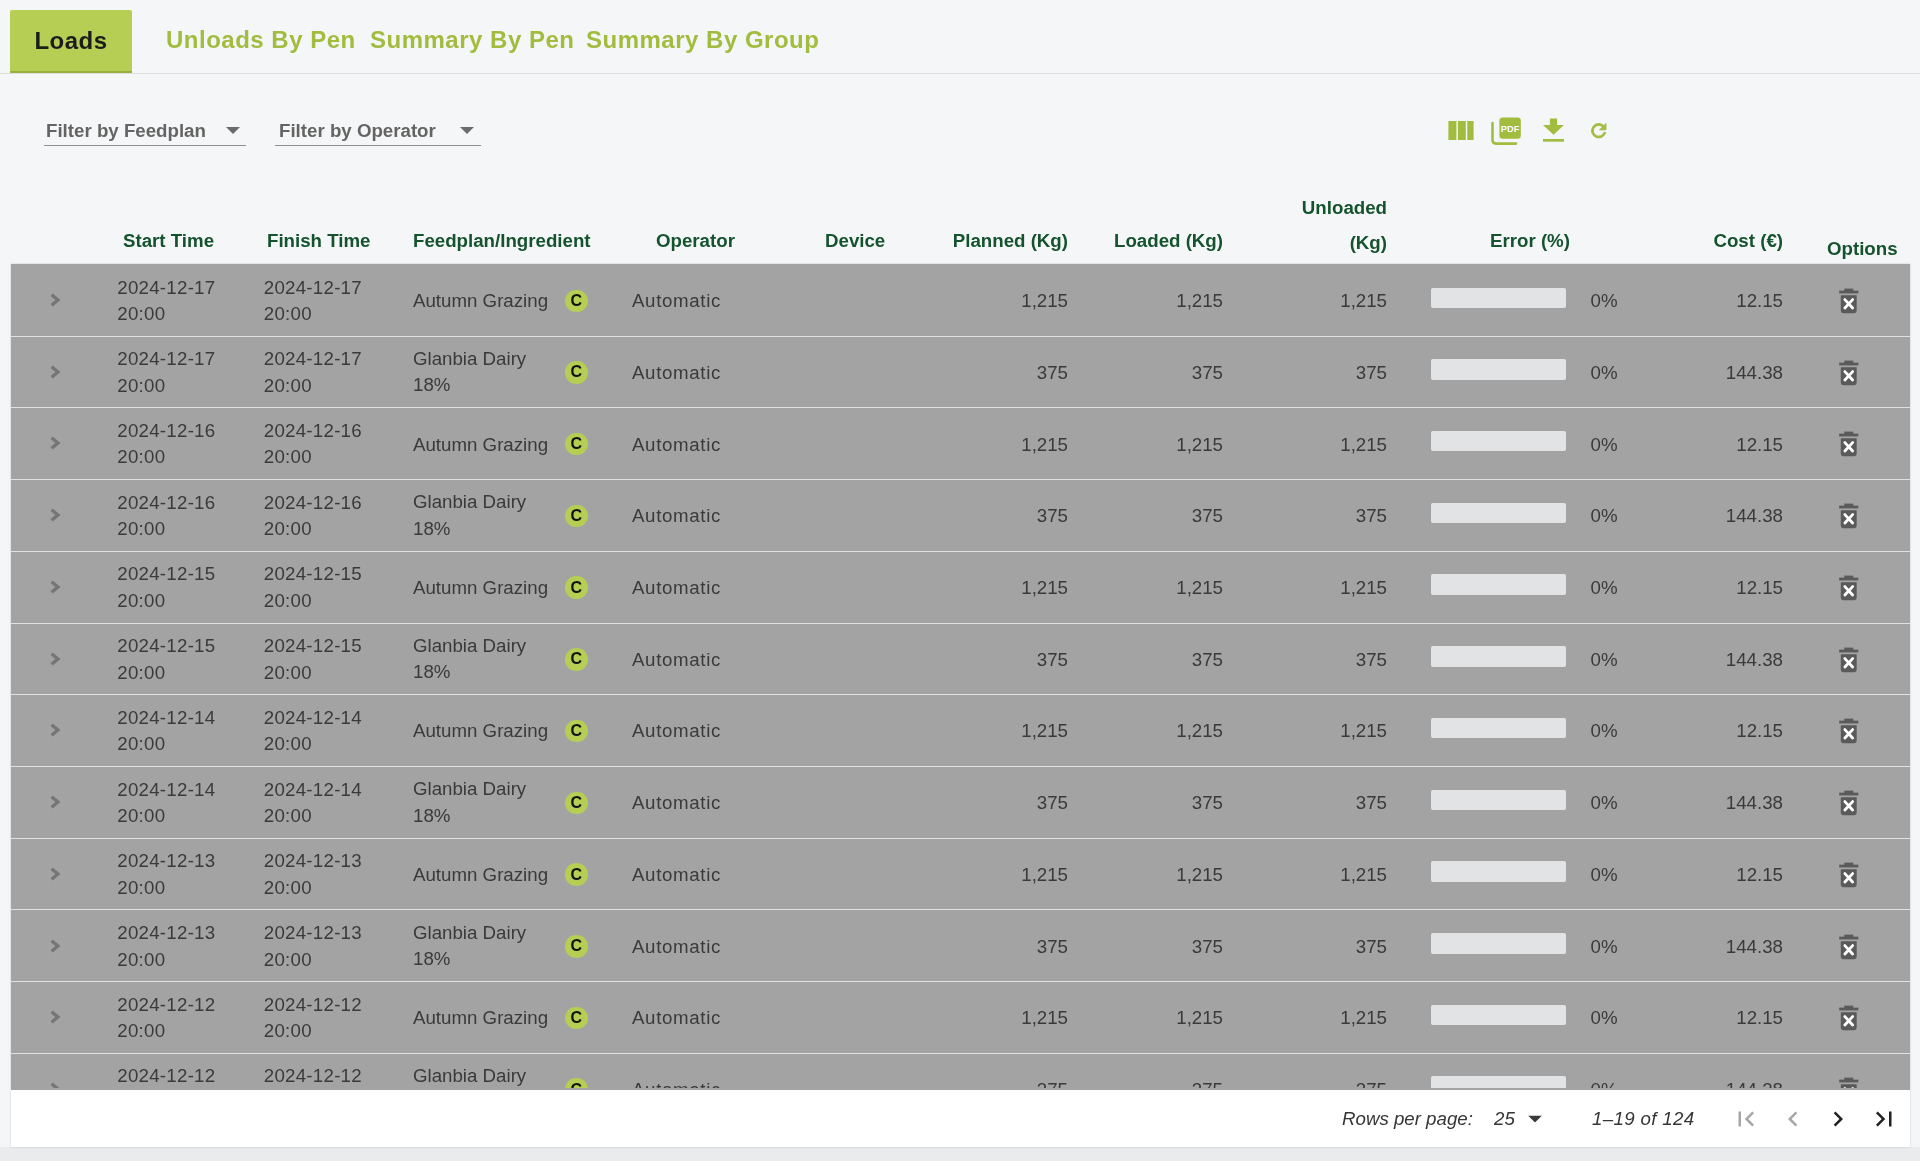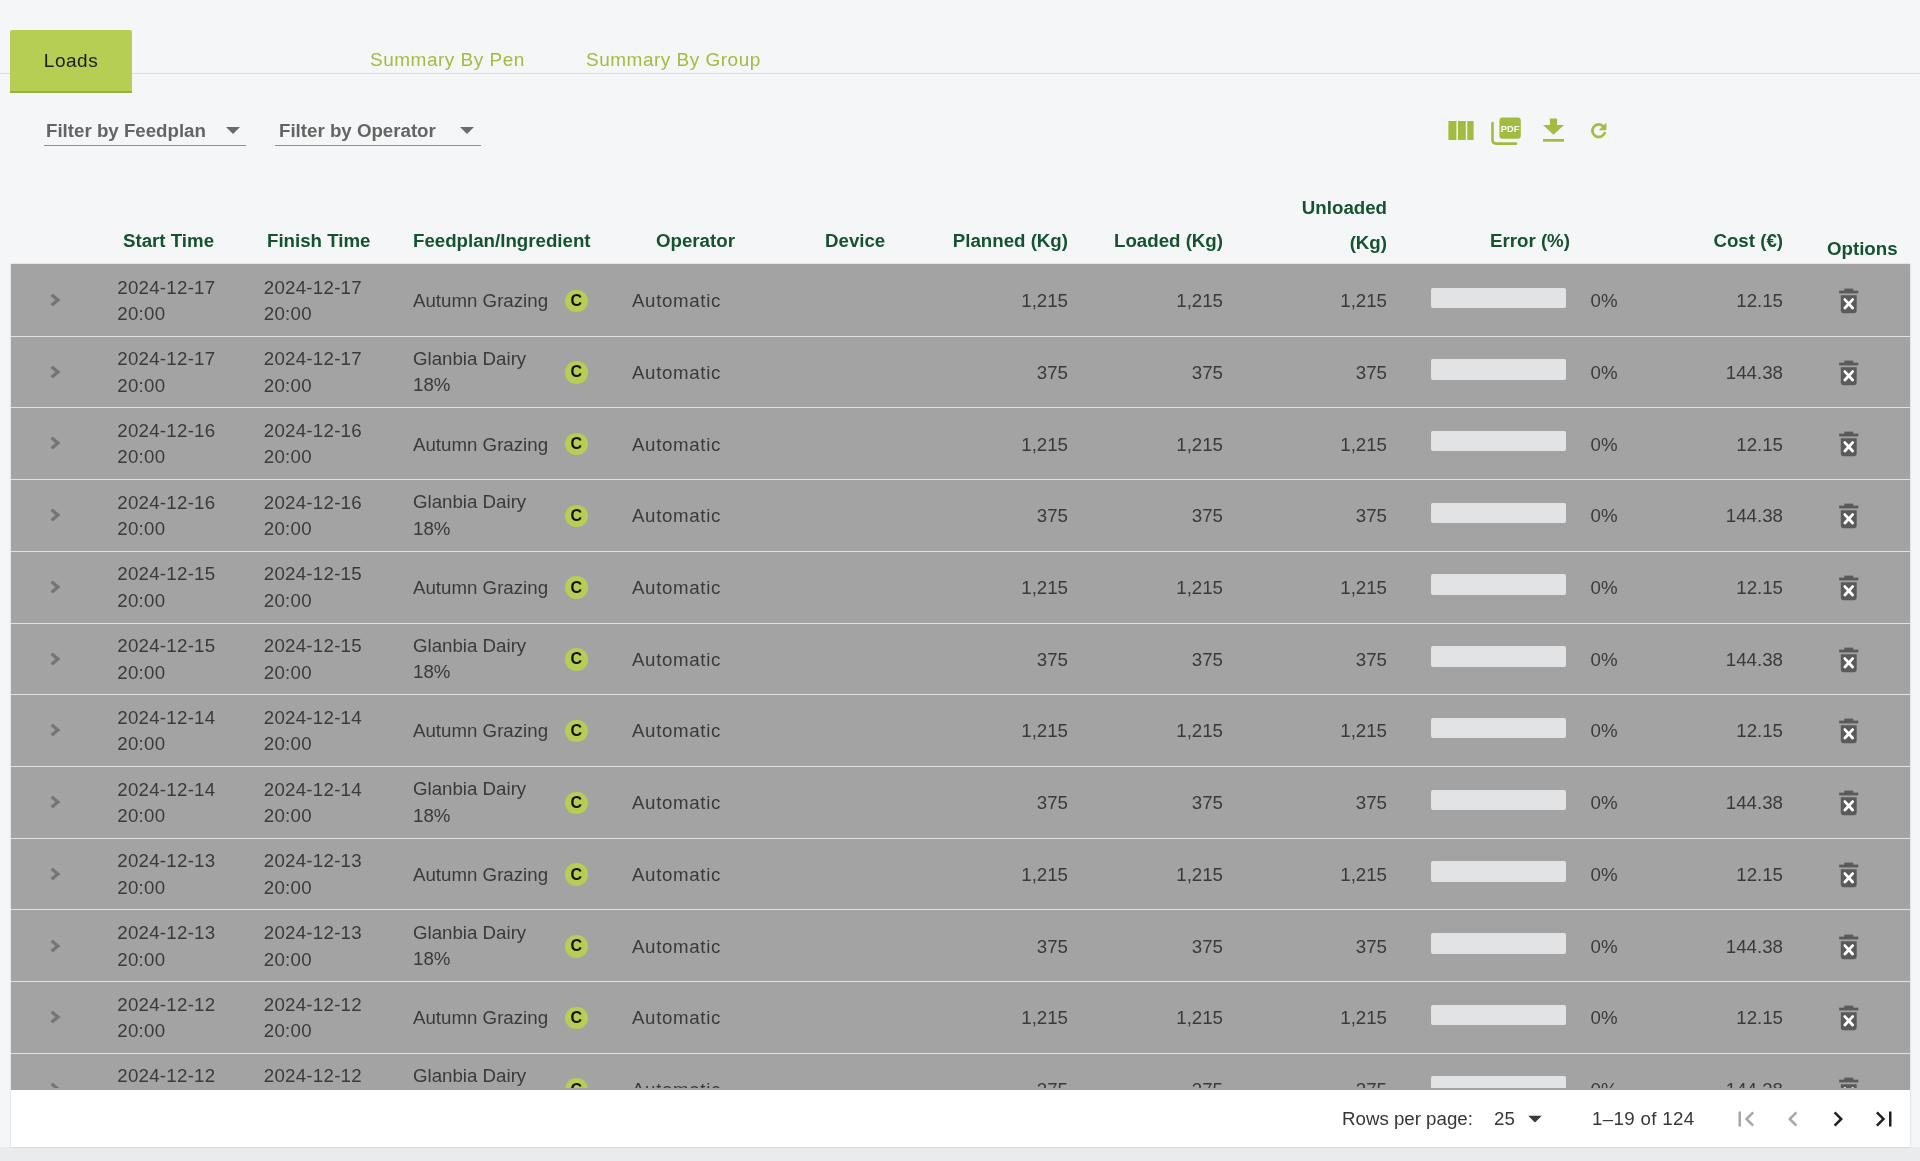--- a/index.html
+++ b/index.html
@@ -1,20 +1,20 @@
 <!DOCTYPE html>
 <html><head><meta charset="utf-8">
 <style>
 * { margin:0; padding:0; box-sizing:border-box; }
 html,body { width:1920px; height:1161px; overflow:hidden; }
 body { background:#eaebed; font-family:"Liberation Sans", sans-serif; }
 .page { position:absolute; left:0; top:0; width:1920px; height:1147px; background:#f5f6f7; }
 
 .tabbar { position:absolute; left:0; top:0; width:1920px; height:74px; border-bottom:1px solid #dcdee0; }
-.tab { position:absolute; top:6px; height:67px; display:flex; align-items:center; font-size:19px; font-weight:normal; letter-spacing:0.5px; color:#a2bc3f;margin-top:20px; }
+.tab { position:absolute; top:6px; height:67px; display:flex; align-items:center; font-size:24px; font-weight:bold; letter-spacing:0.5px; color:#a2bc3f; }
 .tab.active { top:10px; height:63px; left:10px; width:122px; justify-content:center; background:#b5ce53; color:#1c1c1c; border-radius:2px 2px 0 0; border-bottom:2.5px solid #9aaf3e; }
 
 .sel { position:absolute; top:117px; height:29px; color:#646464; font-size:18.7px; }
 .sel .lab { position:absolute; left:2px; top:3px;font-weight:bold; }
 .sel .ar { position:absolute; top:10px; }
 .sel .ul { position:absolute; left:0; right:0; bottom:0; height:1px; background:#8f9092; }
 
 .tgroup { position:absolute; left:514px; top:109px; height:37px; width:384px; border-radius:4px;
   box-shadow:0 1px 3px rgba(0,0,0,0.22), 0 1px 1px rgba(0,0,0,0.12); display:flex; background:#fff; }
 .tg { display:flex; align-items:center; justify-content:center; font-size:13.5px; font-weight:bold; letter-spacing:0.45px; }
@@ -50,27 +50,28 @@
 .num { width:120px; text-align:right; top:23.2px; }
 .planned { left:937px; }
 .loaded { left:1092px; }
 .unloaded { left:1256px; }
 .bar { position:absolute; left:1420px; top:22.5px; width:135px; height:20.5px; background:#e2e3e5; border-radius:2px; }
 .pct { left:1573px; width:40px; text-align:center; top:23.2px; }
 .cost { left:1652px; }
 .trash { position:absolute; left:1827px; top:23px; }
 
 .foot { position:absolute; left:0; top:826px; width:1899px; height:57px; background:#fff; font-size:18.7px; color:#363636; }
-.f { position:absolute; top:29px; transform:translateY(-50%); white-space:nowrap; }
+.f { position:absolute; top:29px; transform:translateY(-50%); white-space:nowrap;font-style:italic; }
 .fic { position:absolute; top:29px; transform:translateY(-50%); }
 </style></head>
 <body>
 <div class="page">
   <div class="tabbar">
     <div class="tab active">Loads</div>
+    <div class="tab" style="left:166px;">Unloads By Pen</div>
     <div class="tab" style="left:370px;">Summary By Pen</div>
     <div class="tab" style="left:586px;">Summary By Group</div>
   </div>
 
   <div class="sel" style="left:44px; width:202px;">
     <span class="lab">Filter by Feedplan</span>
     <svg class="ar" style="right:6px;" width="14" height="7" viewBox="0 0 14 7">
         <path fill="#6b6b6b" d="M0 0h14L7 7z"></path>
       </svg>
     <div class="ul"></div>

